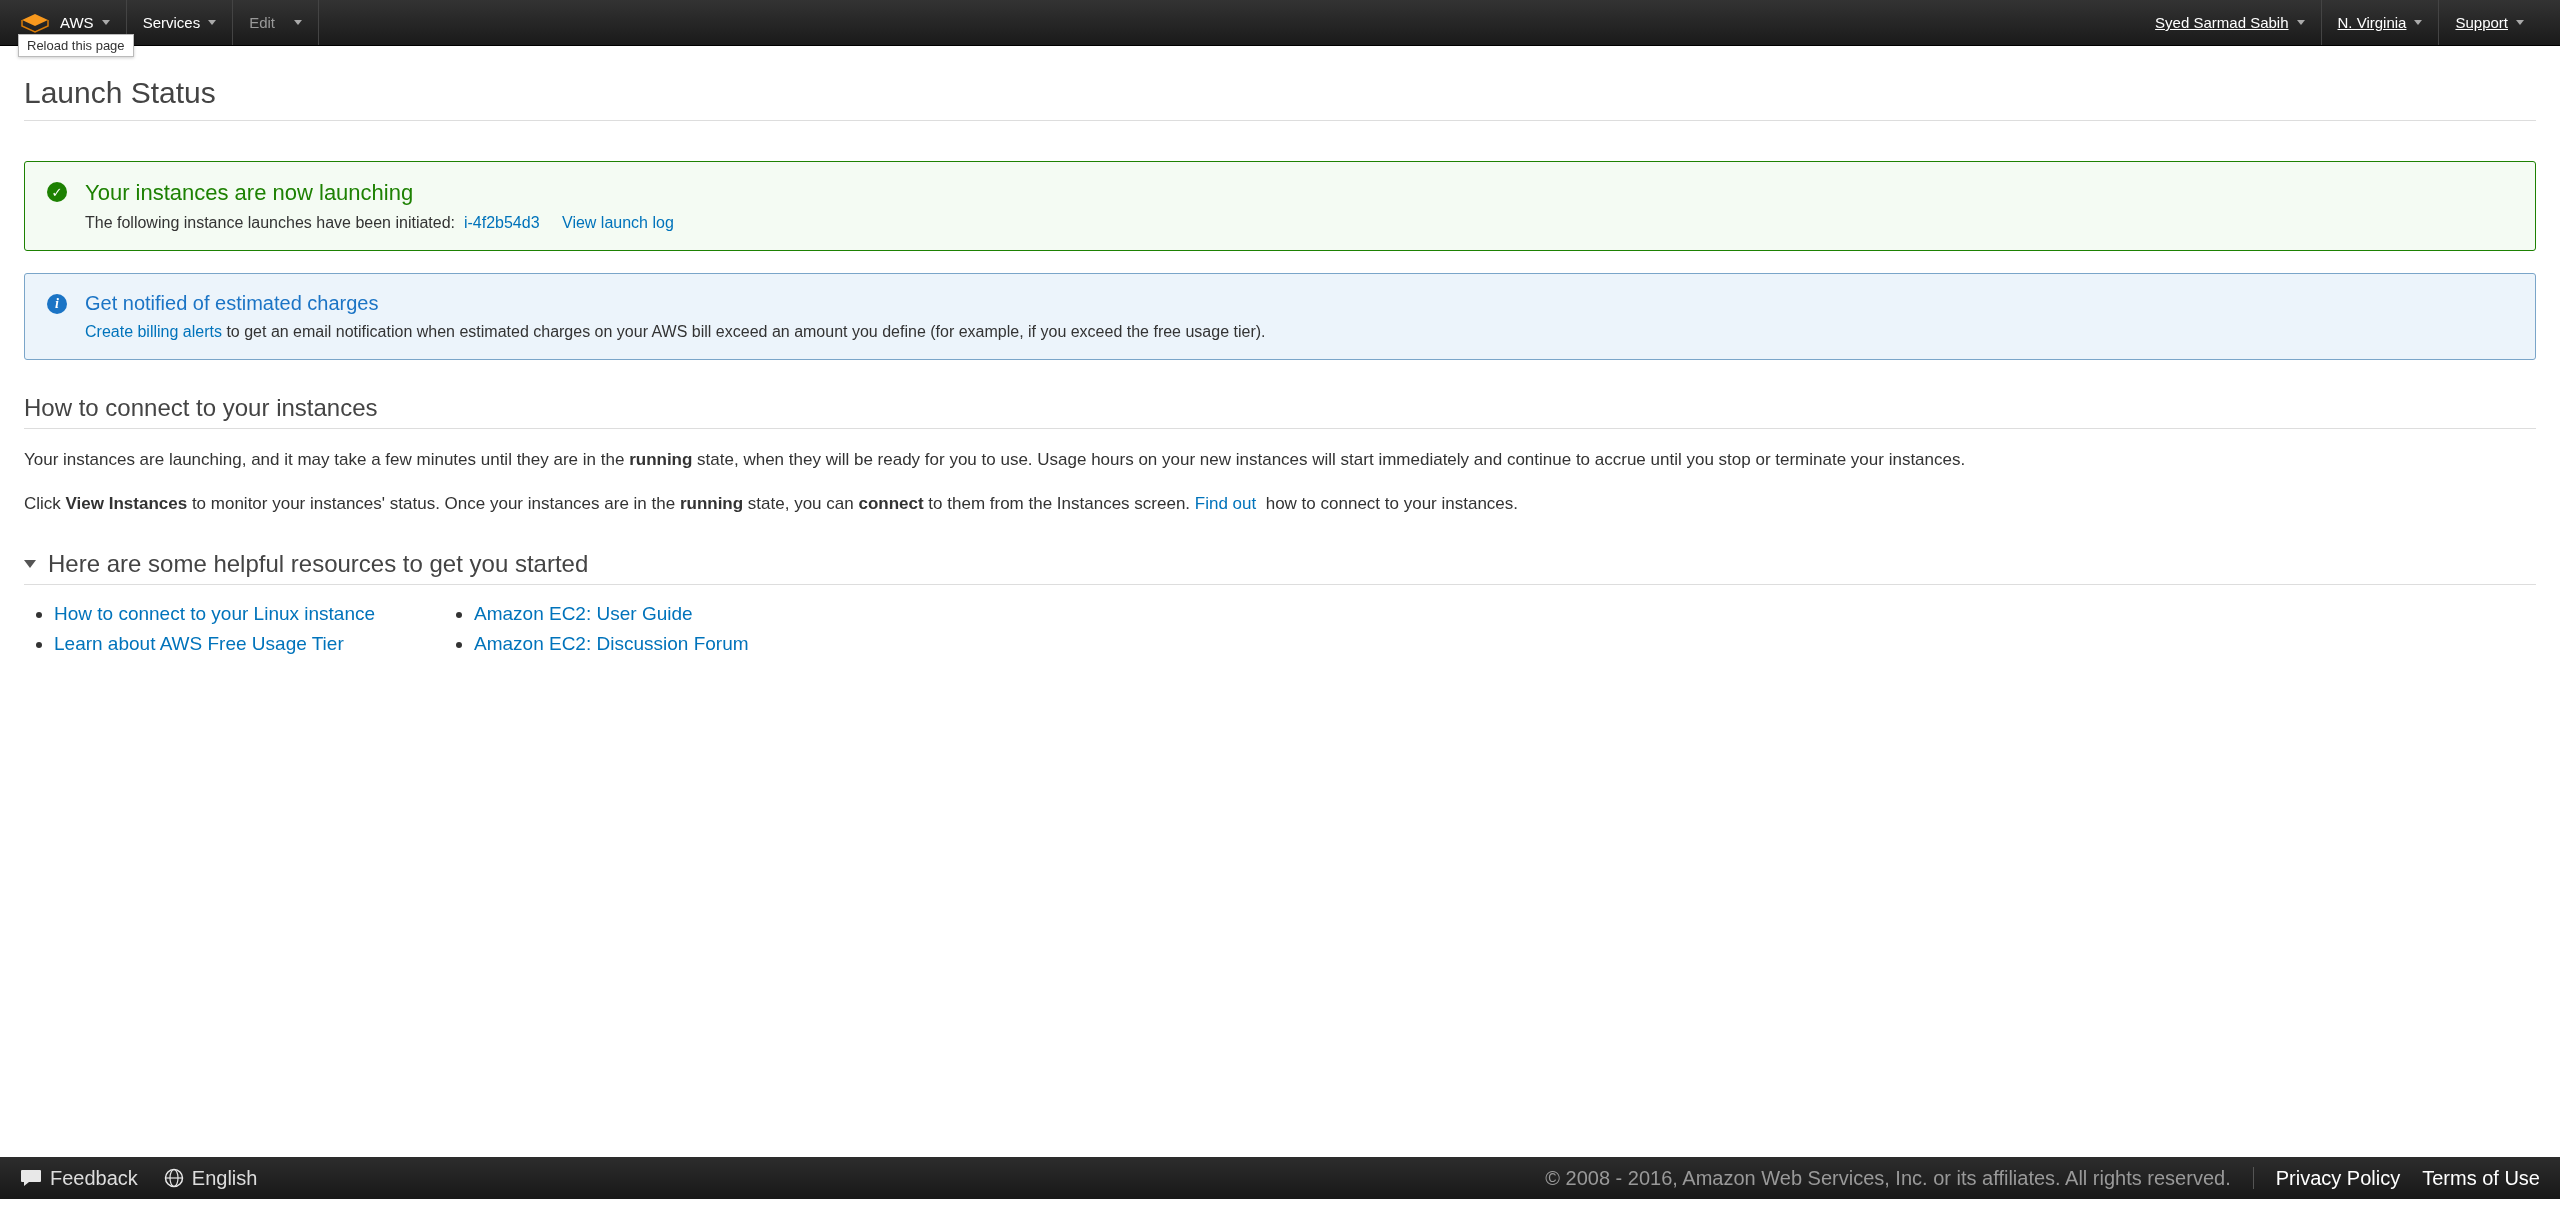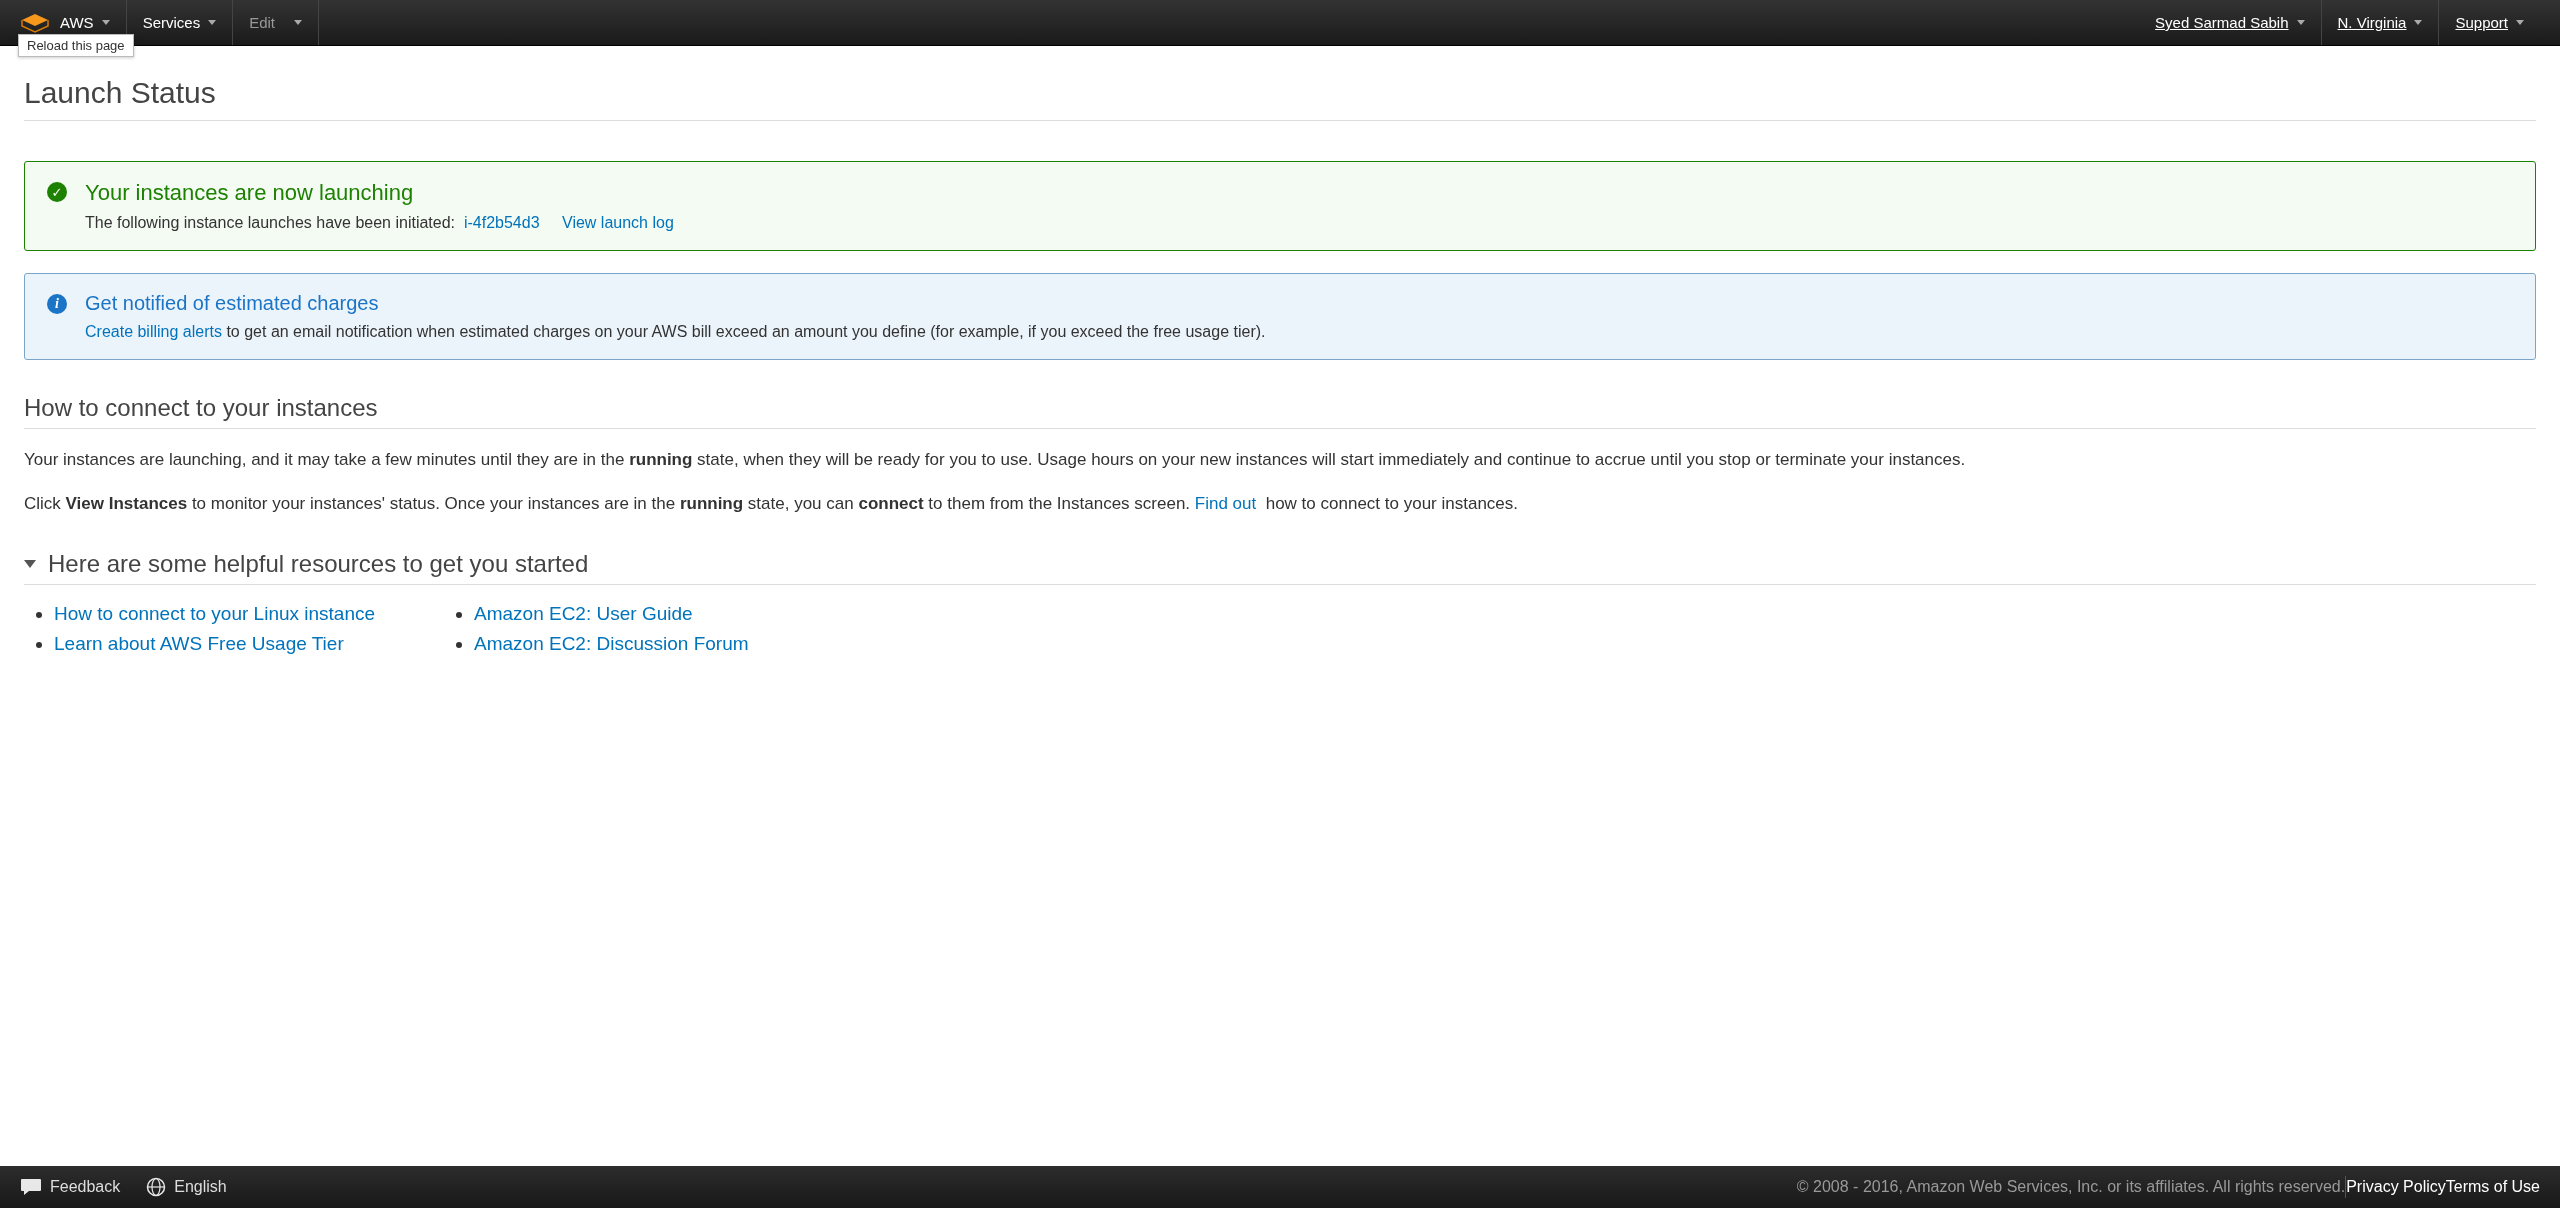--- a/index.html
+++ b/index.html
@@ -36,24 +36,24 @@
 .para b { font-weight:700; }
 
 .collapsible-head { display:flex; align-items:center; font-size:24px; font-weight:400; color:#444; padding-bottom:6px; border-bottom:1px solid #ddd; margin-top:34px; margin-bottom:14px; cursor:pointer; }
 .tri-down { width:0; height:0; border-left:6px solid transparent; border-right:6px solid transparent; border-top:8px solid #555; margin-right:12px; }
 .resources { display:flex; }
 .res-col { width:420px; }
 .res-col ul { list-style:disc; padding-left:30px; }
 .res-col li { font-size:19px; padding:4px 0; }
 
 
-.footer { position:fixed; bottom:0; left:0; right:0; background:linear-gradient(#2d2d2d,#181818); color:#ddd; height:42px; display:flex; align-items:center; padding:0 20px; font-size:16px; }
+.footer { position:fixed; bottom:9px; left:0; right:0; background:linear-gradient(#2d2d2d,#181818); color:#ddd; height:42px; display:flex; align-items:center; padding:0 20px; font-size:20px; }
 .footer-left { display:flex; align-items:center; gap:26px; }
 .footer-item { display:flex; align-items:center; gap:8px; cursor:pointer; }
-.footer-right { margin-left:auto; display:flex; align-items:center; }
+.footer-right { margin-left:auto; display:flex; align-items:center; gap:22px; }
 .footer .copy { color:#999; }
 .footer a { color:#fff; text-decoration:none; }
 .divider { width:1px; height:22px; background:#555; }
 .fb-icon { width:22px; height:18px; }
 .globe-icon { width:20px; height:20px; }
 </style>
 </head>
 <body>
 
 <div class="nav">

